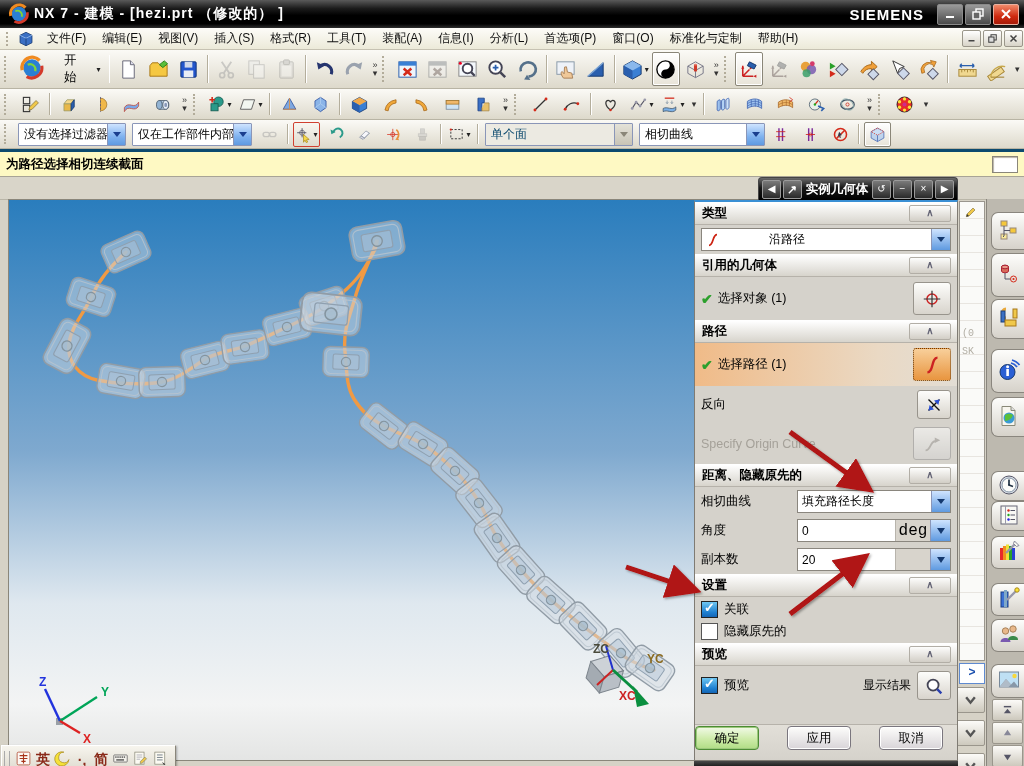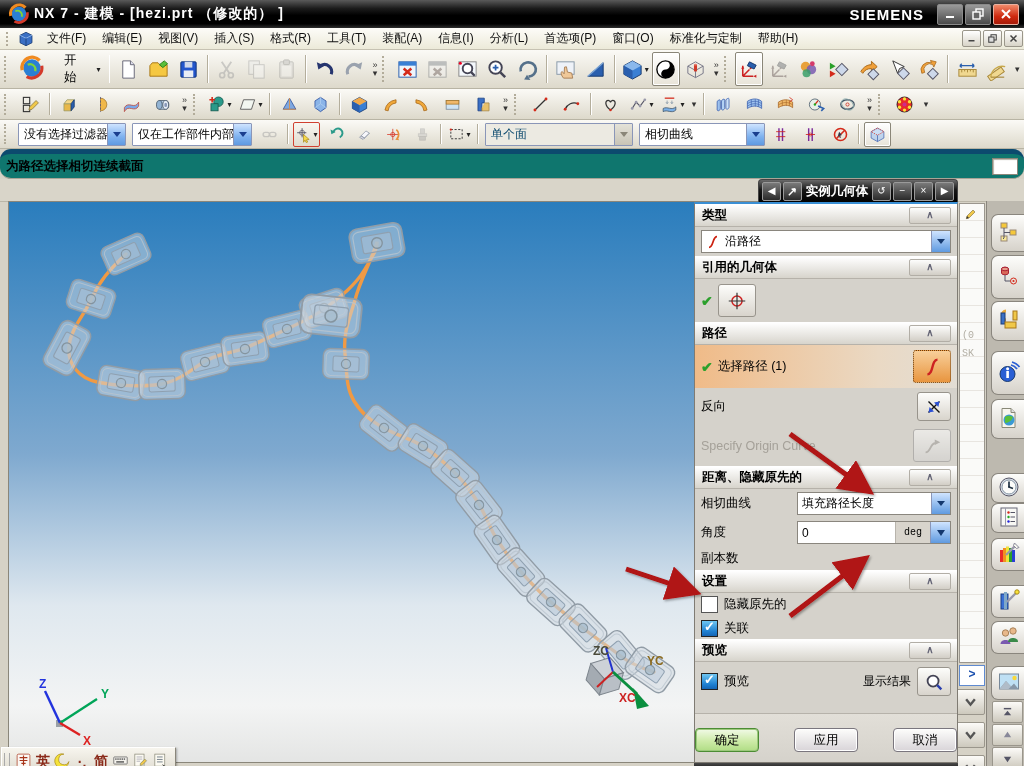--- a/index.html
+++ b/index.html
@@ -57,22 +57,22 @@
     margin:0 3px;border-radius:1px;}
   .combo .val{flex:1;padding:0 5px;white-space:nowrap;overflow:hidden;font-size:12px;}
   .combo .cbtn{width:17px;height:100%;background:linear-gradient(#cfe4ff,#7fb2ef 60%,#5f9ae0);
     border-left:1px solid #8a96b8;display:flex;align-items:center;justify-content:center;}
   .combo .cbtn i{width:0;height:0;border:4px solid transparent;border-top:5px solid #1a3f8f;margin-top:4px;}
   .combo.dis{background:#eceae2;}
   .combo.dis .val{color:#0c4a6e;}
   .combo.dis .cbtn{background:linear-gradient(#e4e2d8,#c8c4b6);}
   .combo.dis .cbtn i{border-top-color:#8a8678;}
   
-  .promptbar{height:24px;background:#0f766e;border-top:5px solid #0c4a6e;border-bottom:1px solid #a8a496;
-    display:flex;align-items:center;padding:0 6px;font-weight:bold;font-size:12.5px;border-radius:11px;}
+  .promptbar{height:24px;background:#fef9c3;border-top:3px solid #0c4a6e;border-bottom:1px solid #a8a496;
+    display:flex;align-items:center;padding:0 6px;font-weight:bold;font-size:12.5px;}
   .promptbar .pbox{margin-left:auto;width:24px;height:15px;background:#fff;border:1px solid #8a867a;
     box-shadow:inset 1px 1px 1px #b8b4a8;}
   
   .main{position:relative;height:598px;background:#d6d2c6;}
   .topstrip{position:absolute;left:0;top:0;width:100%;height:22px;background:#d9d5c9;border-bottom:1px solid #bab6a8;}
   .viewport{position:absolute;left:8px;top:22px;width:944px;height:560px;border:1px solid #8a867a;
     box-shadow:inset 1px 1px 0 #6a665a;}
   .viewport svg{display:block;}
   
   .dialog{position:absolute;left:694px;top:0;width:264px;z-index:20;}
@@ -104,28 +104,28 @@
   .sqbtn.dis{opacity:.55;filter:grayscale(.8);}
   .orange-row{background:linear-gradient(90deg,#f0bb88,#ead9c4 70%,#e2ddd4);}
   .dcombo{display:flex;width:152px;height:21px;border:1px solid #8a867e;background:#fff;align-items:center;}
   .dcombo .val{flex:1;padding:0 4px;font-size:12px;white-space:nowrap;overflow:hidden;}
   .dcombo .cbtn{width:18px;height:100%;background:linear-gradient(#cfe4ff,#5f9ae0);
     border-left:1px solid #8a96b8;display:flex;align-items:center;justify-content:center;}
   .dcombo .cbtn i{width:0;height:0;border:4px solid transparent;border-top:5px solid #14386e;margin-top:4px;}
   .field{display:flex;width:152px;height:21px;border:1px solid #8a867e;}
   .field .fv{flex:1;background:#fff;display:flex;align-items:center;padding:0 4px;font-size:12px;}
   .field .funit{width:34px;background:#d8d4cc;display:flex;align-items:center;justify-content:center;
-    font-family:"Liberation Mono",monospace;font-size:10px;border-left:1px solid #b8b4ac;}
+    font-family:"Liberation Mono",monospace;font-size:16px;border-left:1px solid #b8b4ac;}
   .field .fspin{width:19px;background:linear-gradient(#cfe4ff,#5f9ae0);border-left:1px solid #8a96b8;
     display:flex;align-items:center;justify-content:center;}
   .field .fspin i{width:0;height:0;border:4px solid transparent;border-top:6px solid #14386e;margin-top:5px;}
   .cb{width:15px;height:15px;border:1px solid #555;background:#fff;margin-right:6px;position:relative;flex:0 0 15px;}
   .cb.on{background:linear-gradient(#6ec6f2,#1e7fd0 70%,#1565b4);border-color:#222;}
   .cb.on:after{content:"✓";position:absolute;left:2px;top:-2px;color:#fff;font-weight:bold;font-size:13px;}
-  .dlg-footer{margin-top:auto;display:flex;justify-content:space-between;gap:14px;padding:14px 0 10px;
+  .dlg-footer{margin-top:auto;display:flex;justify-content:flex-start;gap:28px;padding:1px 0 10px;
     border-top:1px solid #b6b2aa;background:linear-gradient(#e2dfd8,#d5d2cb);}
   .fbtn{min-width:62px;height:22px;border:1px solid #7a767e;border-radius:4px;
     background:linear-gradient(#fdfdfb,#d8d4d8);display:flex;align-items:center;justify-content:center;
     font-size:12.5px;box-shadow:inset 0 0 0 1px #fff;}
   .fbtn.ok{background:linear-gradient(#f2fae8,#cdeba8 55%,#b0dd85);border:1px solid #4c8c34;
     box-shadow:inset 0 0 0 1px #9cc87c;}
   .dlg-bottombar{height:9px;background:linear-gradient(#4a4a4a,#000);border-radius:0 0 5px 5px;}
   
   .wstrip{position:absolute;left:959px;top:24px;width:24px;height:458px;background:#f6f6f4;
     border:1px solid #9a968e;z-index:5;
@@ -979,38 +979,39 @@
       <span class="dtb">−</span>
       <span class="dtb">×</span>
       <span class="dtb">▶</span>
     </div>
     <div class="dlg-body">
       <div class="sec">
         <span>类型</span>
           <span class="chev">∧</span>
       </div>
       <div class="drow">
-        <div class="dcombo" style="width:100%;">
+        <div class="dcombo" style="width:100%;gap:44px;">
           <span class="ic" style="margin-left:3px;display:flex;">
             <svg width="16" height="16" viewBox="0 0 24 24">
                 <path d="M6,20 C13,20 11,4 18,4" stroke="#cc2211" stroke-width="2.6" fill="none"></path>
               </svg>
             </span>
           <span class="val">沿路径</span>
           <span class="cbtn">
               <i></i>
             </span>
         </div>
       </div>
       <div class="sec">
         <span>引用的几何体</span>
           <span class="chev">∧</span>
       </div>
       <div class="drow" style="padding:5px 6px;">
         <span class="chk-green">✔</span>
+        <span class="lbl">选择对象 (1)</span>
         <span class="sqbtn">
           <svg viewBox="0 0 24 24">
               <circle cx="12" cy="12" r="5.5" fill="none" stroke="#c22" stroke-width="1.6"></circle>
               <path d="M12,3 V21 M3,12 H21" stroke="#333" stroke-width="1.3"></path>
             </svg>
           </span>
       </div>
       <div class="sec">
         <span>路径</span>
           <span class="chev">∧</span>
@@ -1061,32 +1062,39 @@
         <div class="field">
           <span class="fv">0</span>
           <span class="funit">deg</span>
           <span class="fspin">
               <i></i>
             </span>
         </div>
       </div>
       <div class="drow">
         <span class="lbl">副本数</span>
+        <div class="field">
+          <span class="fv">20</span>
+          <span class="funit"></span>
+          <span class="fspin">
+              <i></i>
+            </span>
+        </div>
       </div>
       <div class="sec">
         <span>设置</span>
           <span class="chev">∧</span>
       </div>
+      <div class="drow" style="padding:4px 6px 2px;">
+        <span class="cb on"></span>
+        <span class="lbl">关联</span>
+      </div>
       <div class="drow" style="padding:3px 6px;">
         <span class="cb"></span>
         <span class="lbl">隐藏原先的</span>
-      </div>
-      <div class="drow" style="padding:4px 6px 2px;">
-        <span class="cb on"></span>
-        <span class="lbl">关联</span>
       </div>
       <div class="sec">
         <span>预览</span>
           <span class="chev">∧</span>
       </div>
       <div class="drow" style="padding:5px 6px;">
         <span class="cb on"></span>
         <span class="lbl">预览</span>
         <span style="margin-right:6px;">显示结果</span>
         <span class="sqbtn sm">

